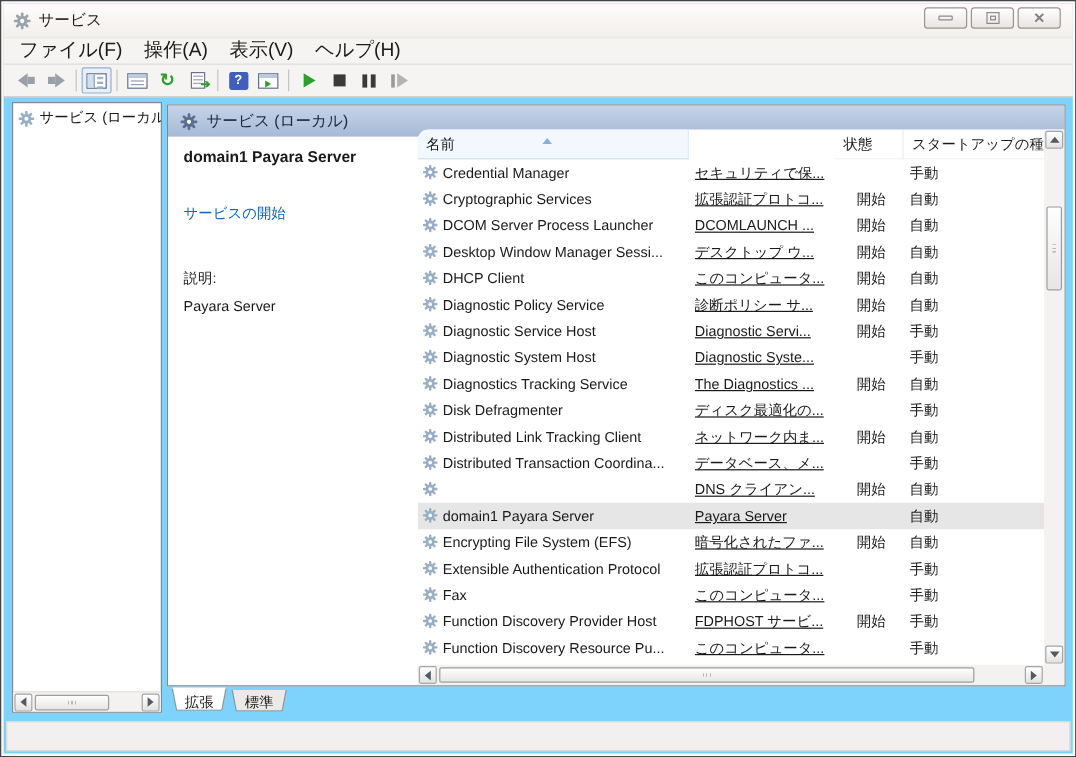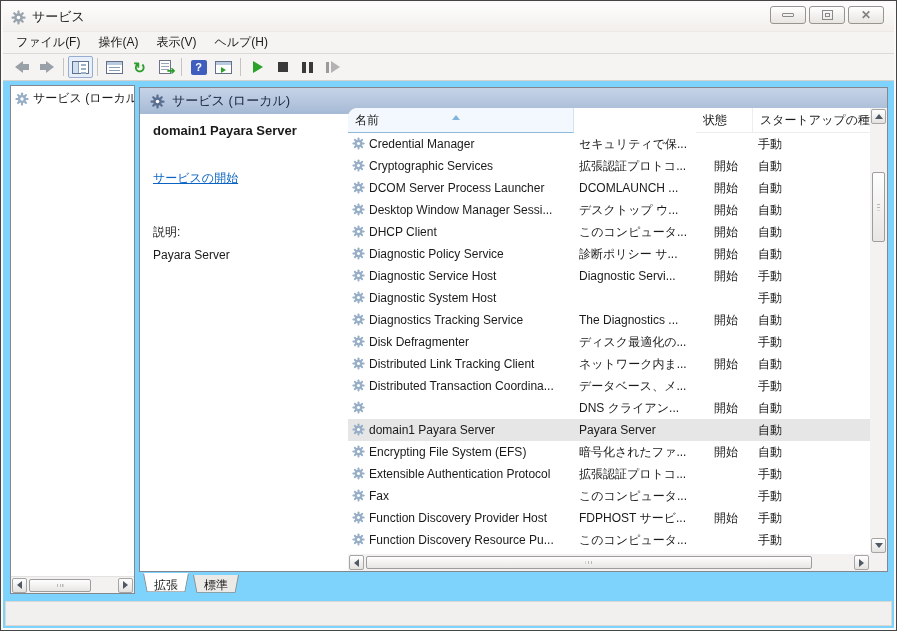--- a/index.html
+++ b/index.html
@@ -23,21 +23,21 @@
              display:flex; align-items:center; justify-content:center; cursor:default; }
   .glyph-min { width:12px; height:4px; border:1px solid #8a8a8a; border-radius:1px; }
   .glyph-restore { width:11px; height:10px; border:1px solid #8a8a8a; position:relative; }
   .glyph-restore::after { content:""; position:absolute; left:2px; top:2px; right:2px; bottom:2px; border:1px solid #8a8a8a; }
   .glyph-close { font-size:12px; color:#828282; font-weight:bold; line-height:1; }
 
   
   .menubar { position:absolute; top:30px; left:2px; right:2px; height:23px;
              background:#f6f4f2; border-top:1px solid #eceae7; border-bottom:1px solid #dcd8d4;
              display:flex; align-items:center; padding-left:4px; }
-  .menu-item { font-size:12px; padding:3px 9px; }
+  .menu-item { font-size:16px; padding:3px 9px; }
 
   
   .toolbar { position:absolute; top:53px; left:2px; right:2px; height:27px;
              background:#f6f4f2; border-bottom:1px solid #d4d0cc;
              display:flex; align-items:center; padding-left:6px; }
   .tb-btn { width:25px; height:22px; display:flex; align-items:center; justify-content:center;
             border:1px solid transparent; border-radius:2px; }
   .tb-btn.pressed { border:1px solid #96add0; background:#e6effa; }
   .tb-sep { width:1px; height:18px; background:#c7c3bf; margin:0 4px; }
   .nav-arrow { display:flex; align-items:center; }
@@ -105,21 +105,21 @@
   
   .center { position:absolute; left:136px; top:4px; right:6px; bottom:26px;
             border:1px solid #828790; background:#fff; overflow:hidden; }
   .center-header { position:absolute; top:0; left:0; right:0; height:26px;
                    background:linear-gradient(#c6d3e7,#a6bad5);
                    display:flex; align-items:center; gap:7px; padding-left:10px;
                    font-size:13px; color:#17263f; }
   .detail-pane { position:absolute; top:26px; left:0; width:208px; bottom:0;
                  background:#fff; padding:9px 0 0 13px; font-size:12px; }
   .detail-name { font-weight:bold; font-size:13px; }
-  .detail-link { display:inline-block; margin-top:32px; color:#0b64c4; text-decoration:underline; }
+  .detail-link { display:inline-block; margin-top:32px; color:#0b64c4; }
   .detail-desc-label { margin-top:37px; }
   .detail-desc { margin-top:7px; }
 
   .list-card { position:absolute; top:20px; left:208px; right:0; bottom:0;
                background:#fff; border-top-left-radius:9px; }
   .list-header { position:absolute; top:0; left:0; right:15px; height:25px;
                  font-size:12px; overflow:hidden; border-top-left-radius:9px; }
   .col-h { position:absolute; top:0; height:25px; line-height:25px; padding-left:7px;
            border-right:1px solid #ededed; border-bottom:1px solid #ededed;
            white-space:nowrap; overflow:hidden; }
@@ -131,21 +131,21 @@
   .sort-arrow { position:absolute; left:104px; top:7px; width:0; height:0;
                 border:4px solid transparent; border-bottom:5px solid #80b4da; border-top:none; }
 
   .rows { position:absolute; top:25px; left:0; right:17px; bottom:17px; overflow:hidden; }
   .row { position:relative; height:22px; font-size:12px; }
   .row.selected { background:#e6e6e6; }
   .row .cell { position:absolute; top:0; height:22px; line-height:22px;
                white-space:nowrap; overflow:hidden; }
   .c-icon   { left:4px; top:4px; position:absolute; }
   .c-name   { left:21px;  width:203px; }
-  .c-desc   { left:231px; width:115px; }
+  .c-desc   { left:231px; width:115px;text-decoration:underline; }
   .c-status { left:353px; width:50px;text-align:center; }
   .c-startup{ left:410px; width:120px; }
 
   .vscroll { position:absolute; top:0; right:0; width:17px; bottom:17px;
              background:#f3f2f1; display:flex; flex-direction:column; align-items:center; padding:1px; }
   .vscroll .sb-thumb { width:13px; height:70px; margin-top:48px; }
   .vscroll .sb-btn:last-child { margin-top:auto; }
   .list-card .hscroll { left:0; right:17px; bottom:0; }
   .list-card .hscroll .sb-thumb { height:13px; width:446px; margin-left:2px; }
   .list-card .hscroll .sb-btn:last-child { margin-left:auto; }
@@ -375,20 +375,21 @@
               <span class="cell c-name">Diagnostic Service Host</span>
               <span class="cell c-desc">Diagnostic Servi...</span>
               <span class="cell c-status">開始</span>
               <span class="cell c-startup">手動</span>
             </div>
             <div class="row">
               <svg class="c-icon" width="13" height="13" viewBox="0 0 16 16">
                 <use href="#gearshape" fill="#97aec7"></use>
               </svg>
               <span class="cell c-name">Diagnostic System Host</span>
+              <span class="cell c-desc">Diagnostic Syste...</span>
               <span class="cell c-status"></span>
               <span class="cell c-startup">手動</span>
             </div>
             <div class="row">
               <svg class="c-icon" width="13" height="13" viewBox="0 0 16 16">
                 <use href="#gearshape" fill="#97aec7"></use>
               </svg>
               <span class="cell c-name">Diagnostics Tracking Service</span>
               <span class="cell c-desc">The Diagnostics ...</span>
               <span class="cell c-status">開始</span>

